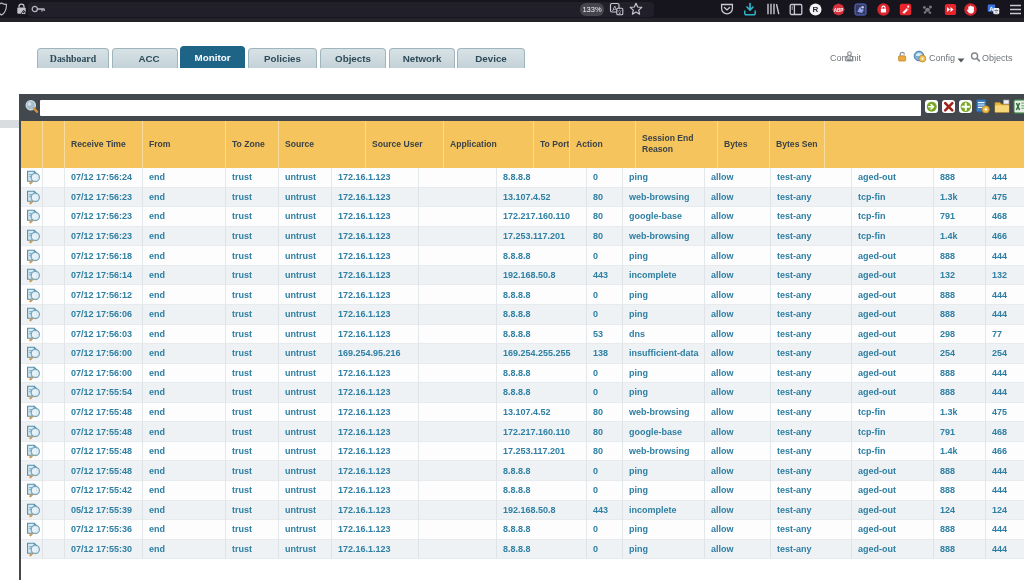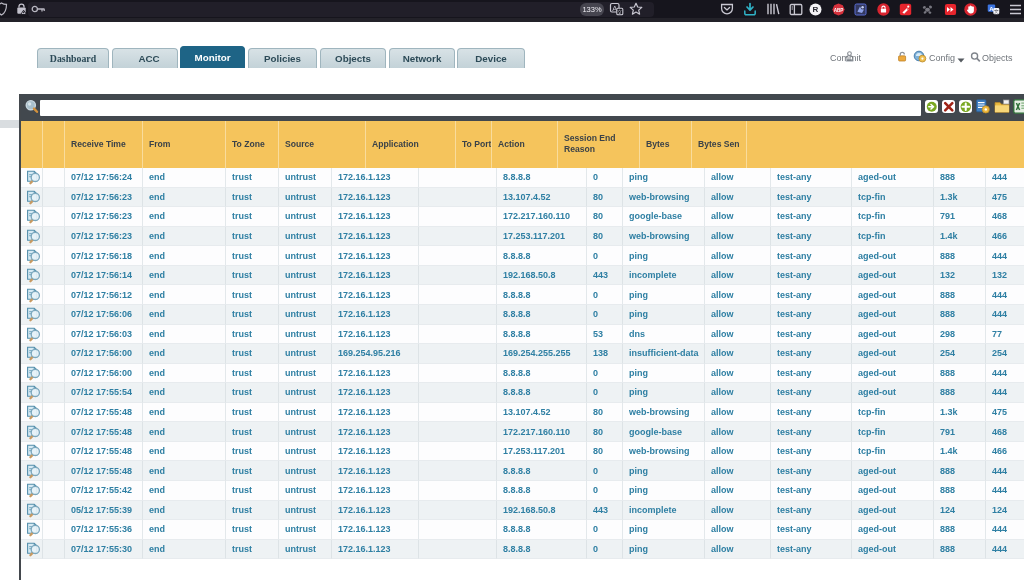--- a/index.html
+++ b/index.html
@@ -283,20 +283,21 @@
     <div id="gstrip"></div>
     <div id="tleftline"></div>
 
     <div id="thead">
 <div class="hc" style="width:22.0px"></div>
 <div class="hc" style="width:22.0px"></div>
 <div class="hc" style="width:78.0px">Receive Time</div>
 <div class="hc" style="width:83.0px">From</div>
 <div class="hc" style="width:53.0px">To Zone</div>
 <div class="hc" style="width:87.0px">Source</div>
+<div class="hc" style="width:78.0px">Source User</div>
 <div class="hc" style="width:90.0px">Application</div>
 <div class="hc" style="width:36.0px">To Port</div>
 <div class="hc" style="width:66.0px">Action</div>
 <div class="hc wrap" style="width:82.0px">Session End Reason</div>
 <div class="hc" style="width:52.0px">Bytes</div>
 <div class="hc" style="width:55.0px">Bytes Sen</div>
     </div>
 
     <div id="tbody">
 <div class="row odd">

